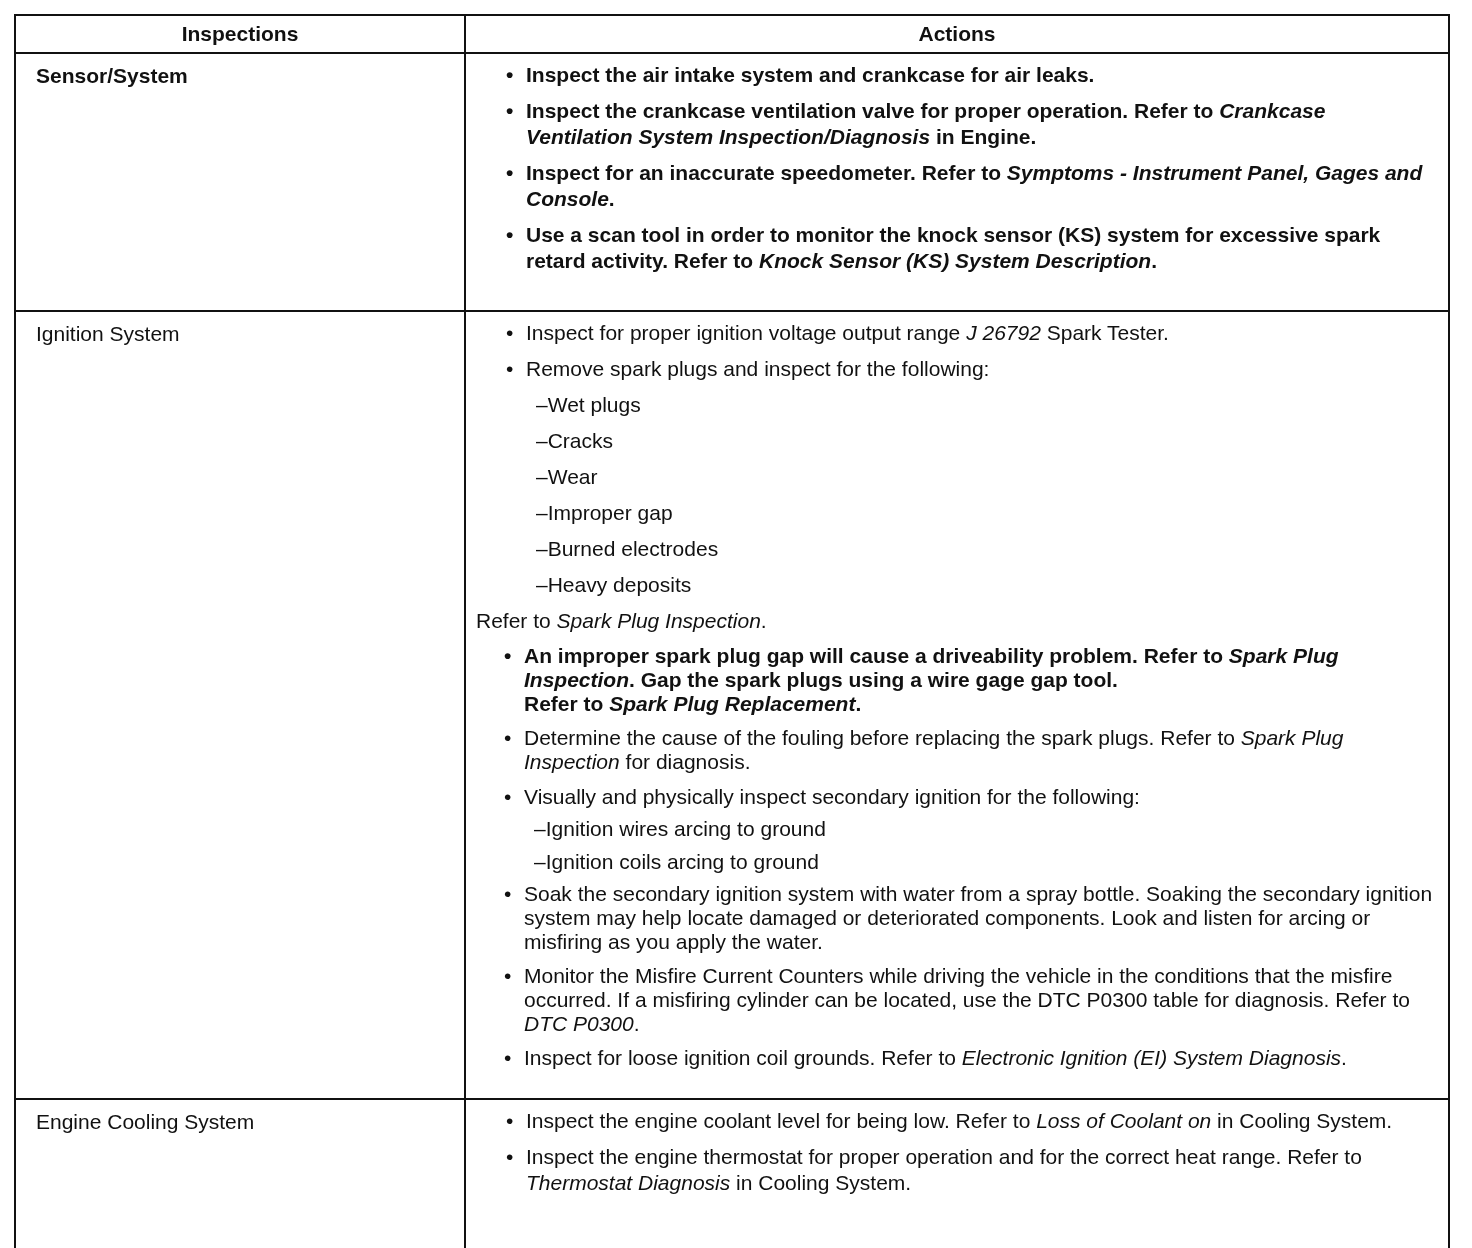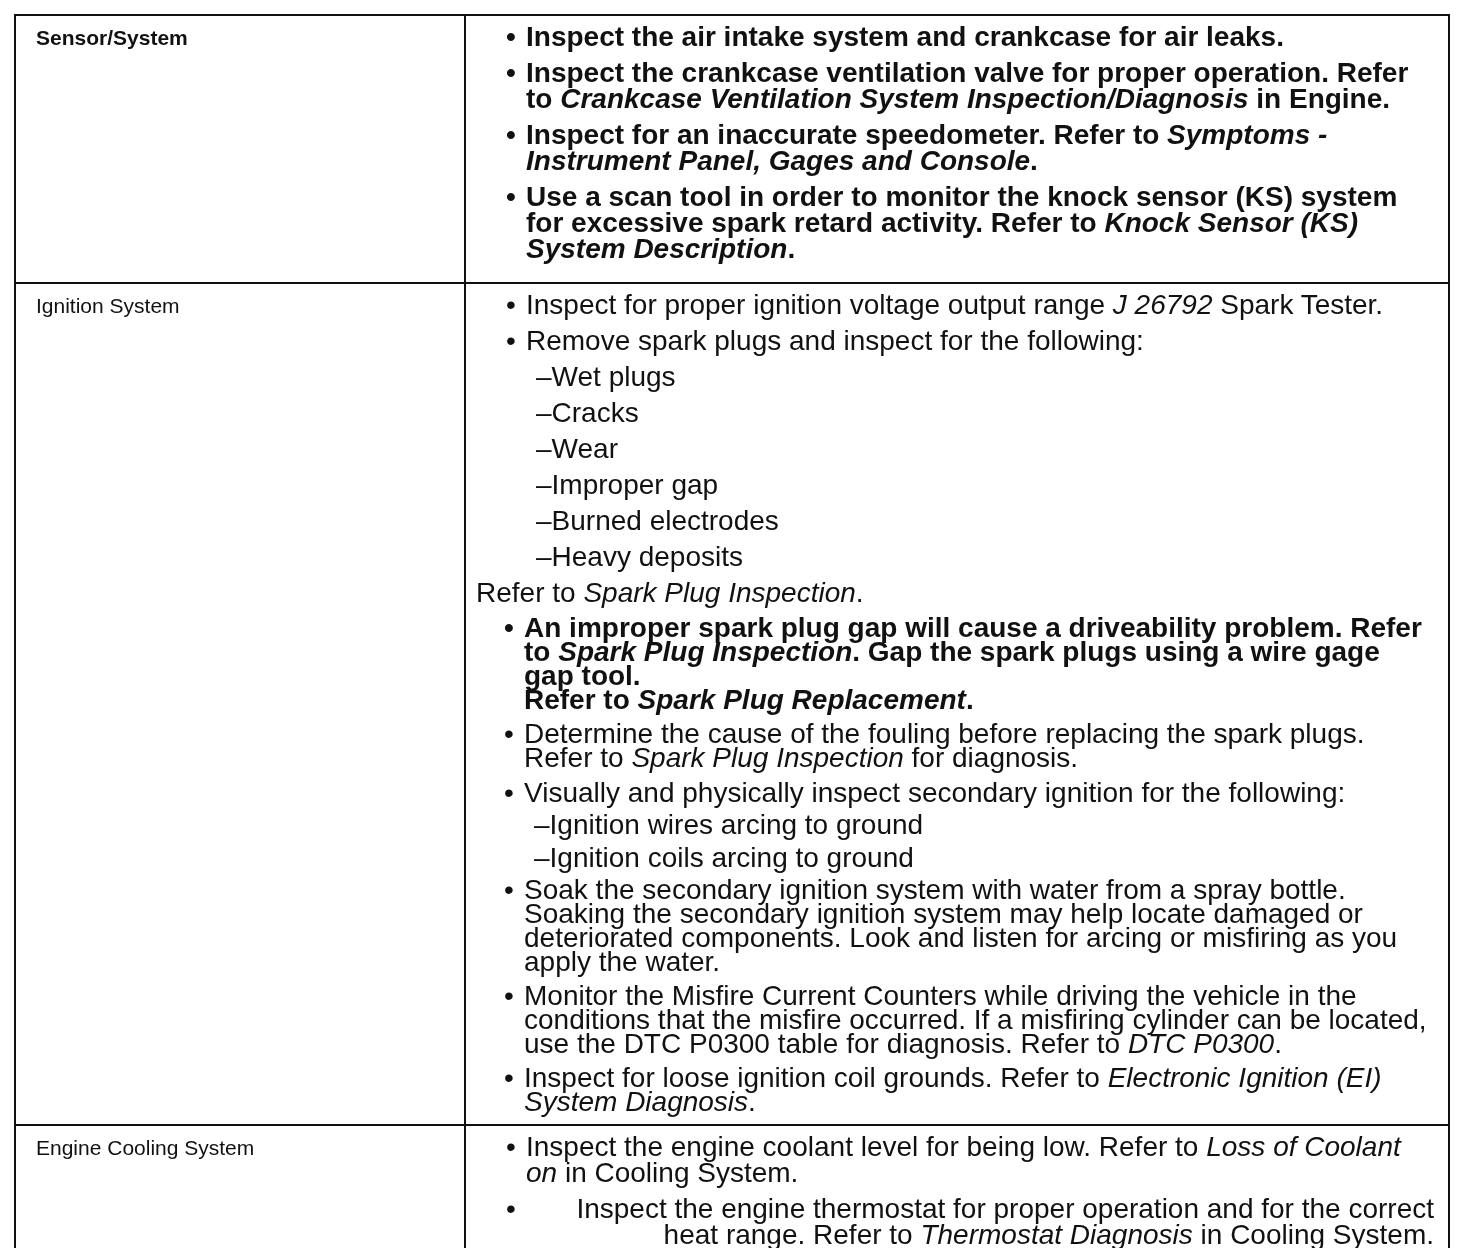--- a/index.html
+++ b/index.html
@@ -3,21 +3,21 @@
 <meta charset="utf-8">
 <style>
   html, body { margin: 0; padding: 0; background: #ffffff; }
   body { width: 1472px; height: 1248px; position: relative; overflow: hidden;
          font-family: "Liberation Sans", sans-serif; color: #111; }
   .tbl { position: absolute; left: 14px; top: 14px; width: 1436px; border-collapse: collapse; table-layout: fixed; }
   .tbl td, .tbl th { border: 2px solid #111; vertical-align: top; padding: 0; }
   .tbl th { height: 36px; font-weight: bold; font-size: 21px; text-align: center; vertical-align: middle; }
   .col-insp { width: 450px; }
   .insp-cell { font-size: 21px; padding: 10px 0 0 20px !important; }
-  .act-cell { font-size: 28px; line-height: 26px; padding: 8px 14px 10px 10px !important; border-radius: 17px; }
+  .act-cell { font-size: 21px; line-height: 26px; padding: 8px 14px 10px 10px !important; border-radius: 17px; }
   .bl { position: relative; padding-left: 50px; margin: 0 0 10px 0; }
   .bl::before { content: "\2022"; position: absolute; left: 30px; top: 0; }
   .bl.tight { padding-left: 48px; }
   .bl.tight::before { left: 28px; }
   .sub { padding-left: 60px; margin: 0 0 10px 0; }
   .sub::before { content: "\2013 "; }
   .sub2 { padding-left: 58px; margin: 0 0 7px 0; }
   .sub2::before { content: "\2013 "; }
   .note { margin: 0 0 10px 0; padding-left: 0; }
   i { font-style: italic; }
@@ -27,20 +27,24 @@
 </style>
 </head>
 <body>
 
 <table class="tbl">
   <colgroup>
       <col class="col-insp">
       <col>
     </colgroup>
   <tbody>
+      <tr>
+    <th>Inspections</th>
+    <th>Actions</th>
+  </tr>
 
   <tr class="r1">
     <td class="insp-cell">Sensor/System</td>
     <td class="act-cell">
       <div class="bl"><span>Inspect the air intake system and crankcase for air leaks.</span></div>
       <div class="bl"><span>Inspect the crankcase ventilation valve for proper operation. Refer to </span><i>Crankcase Ventilation System Inspection/Diagnosis</i><span> in Engine.</span></div>
       <div class="bl"><span>Inspect for an inaccurate speedometer. Refer to </span><i>Symptoms - Instrument Panel, Gages and Console</i><span>.</span></div>
       <div class="bl"><span>Use a scan tool in order to monitor the knock sensor (KS) system for excessive spark retard activity. Refer to </span><i>Knock Sensor (KS) System Description</i><span>.</span></div>
     </td>
   </tr>
@@ -65,17 +69,17 @@
       <div class="bl tight" style="line-height:24px;"><span>Soak the secondary ignition system with water from a spray bottle. Soaking the secondary ignition system may help locate damaged or deteriorated components. Look and listen for arcing or misfiring as you apply the water.</span></div>
       <div class="bl tight" style="line-height:24px;"><span>Monitor the Misfire Current Counters while driving the vehicle in the conditions that the misfire occurred. If a misfiring cylinder can be located, use the DTC P0300 table for diagnosis. Refer to </span><i>DTC P0300</i><span>.</span></div>
       <div class="bl tight" style="line-height:24px;margin-bottom:0;"><span>Inspect for loose ignition coil grounds. Refer to </span><i>Electronic Ignition (EI) System Diagnosis</i><span>.</span></div>
     </td>
   </tr>
 
   <tr class="r3">
     <td class="insp-cell">Engine Cooling System</td>
     <td class="act-cell">
       <div class="bl"><span>Inspect the engine coolant level for being low. Refer to </span><i>Loss of Coolant on</i><span> in Cooling System.</span></div>
-      <div class="bl" style="margin-bottom:0;text-align:right;"><span>Inspect the engine thermostat for proper operation and for the correct heat range. Refer to </span><i>Thermostat Diagnosis</i><span> in Cooling System.</span></div>
+      <div class="bl" style="margin-bottom:0;"><span>Inspect the engine thermostat for proper operation and for the correct heat range. Refer to </span><i>Thermostat Diagnosis</i><span> in Cooling System.</span></div>
     </td>
   </tr>
 </tbody>
   </table>
 
 </body></html>

